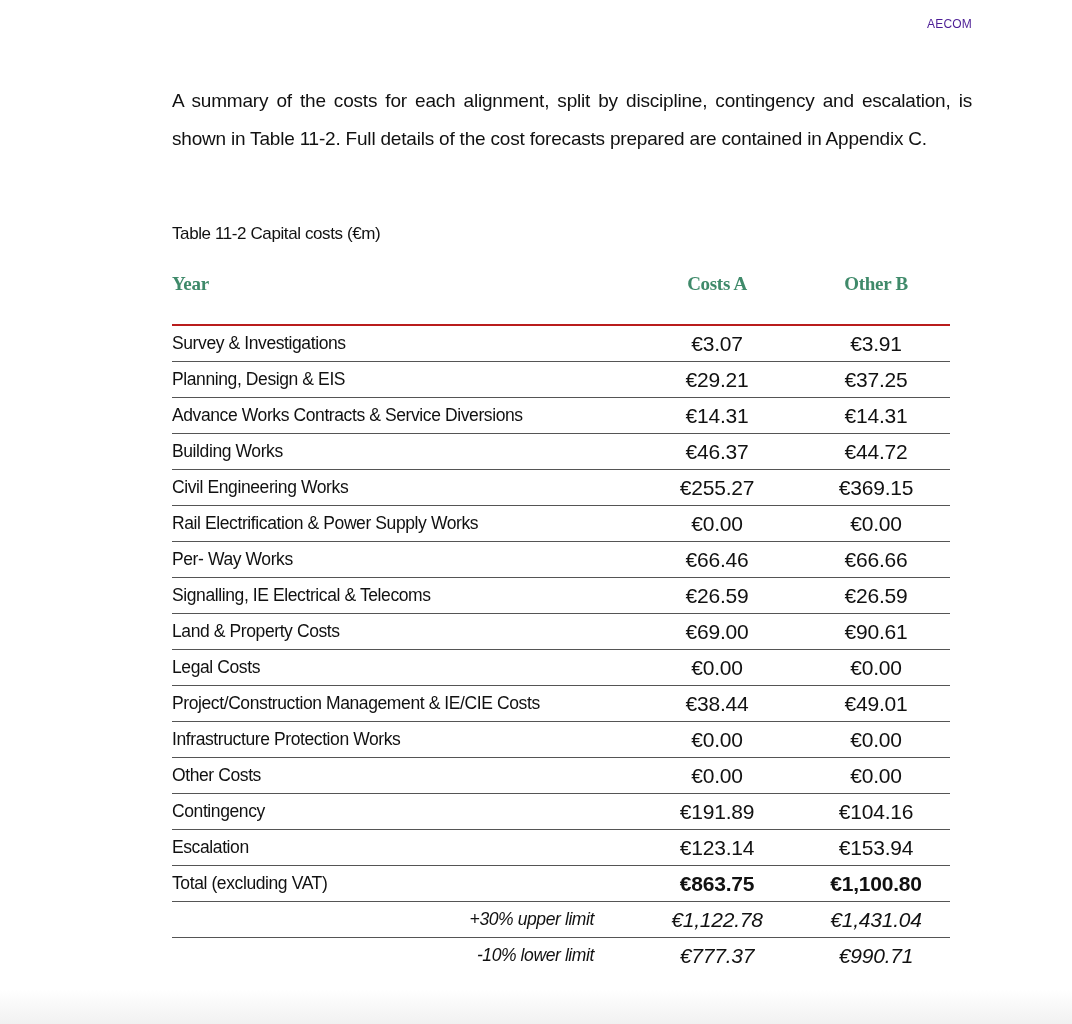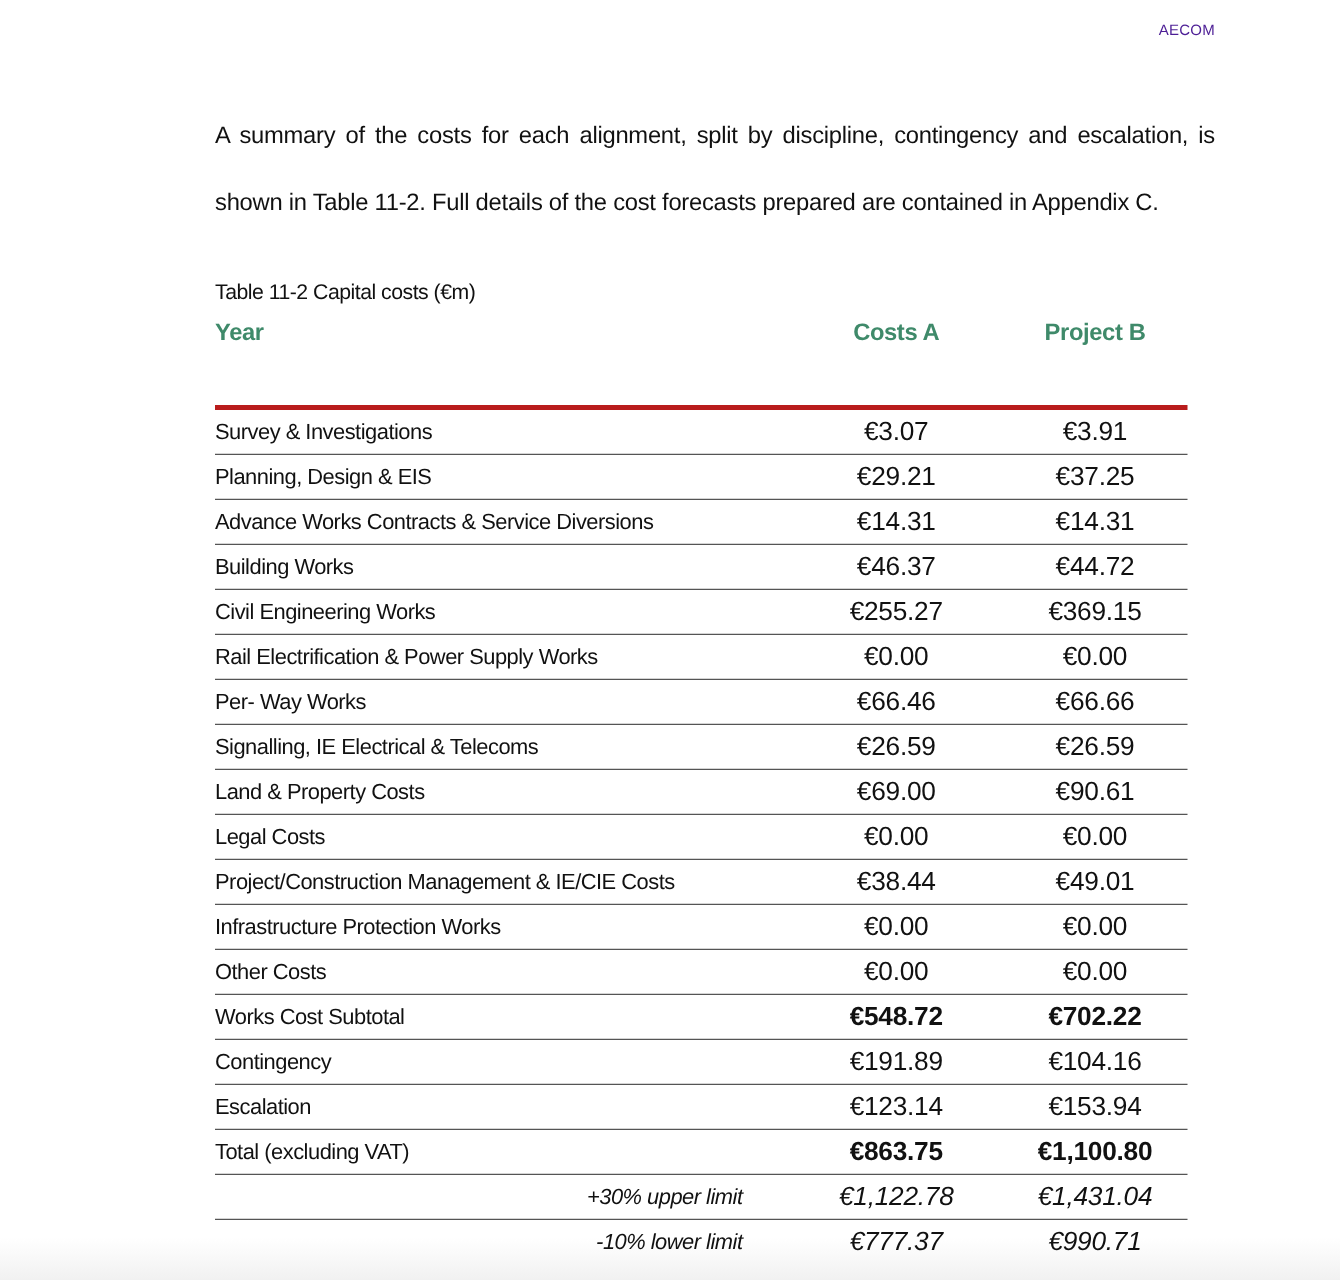--- a/index.html
+++ b/index.html
@@ -8,34 +8,35 @@
       background: linear-gradient(to bottom, #ffffff 0px, #ffffff 990px, #f1f1f1 1024px);
       font-family: "Liberation Sans", sans-serif; color: #111;
       position: relative;
     }
     .header-brand {
       position: absolute; top: 17px; left: 927px;
       font-size: 12px; color: #4c1d95; letter-spacing: 0.2px;
     }
     .intro {
       position: absolute; top: 82px; left: 172px; width: 800px;
-      font-size: 19px; line-height: 54px; text-align: justify;
+      font-size: 19px; line-height: 38px; text-align: justify;
       letter-spacing: -0.2px; color: #111;
     }
     .caption {
       position: absolute; top: 224px; left: 172px;
       font-size: 17px; letter-spacing: -0.4px; color: #111;
     }
     .table {
       position: absolute; top: 268px; left: 172px; width: 778px;
     }
     .thead {
-      display: flex; height: 56px; align-items: flex-start;
-      border-bottom: 4px solid #b91c1c;
+      display: flex; height: 56px; align-items: center;
+      border-bottom: 2px solid #b91c1c;
       padding-bottom: 0;
+      font-family: Liberation Serif, serif;
     }
     .thead .c1 { flex: 0 0 460px; }
     .th {
       color: #3f8a6a; font-weight: bold; font-size: 19px; letter-spacing: -0.3px;
       position: relative; top: -12px;
     }
     .c1 { width: 460px; flex: 0 0 460px; }
     .c2 { width: 170px; flex: 0 0 170px; text-align: center; }
     .c3 { width: 148px; flex: 0 0 148px; text-align: center; }
     .row {
@@ -55,21 +56,21 @@
 <div class="header-brand">AECOM</div>
 
 <p class="intro" style="margin:0;">A summary of the costs for each alignment, split by discipline, contingency and escalation, is shown in Table 11-2. Full details of the cost forecasts prepared are contained in Appendix C.</p>
 
 <div class="caption">Table 11-2 Capital costs (€m)</div>
 
 <div class="table">
   <div class="thead">
     <div class="c1 th">Year</div>
     <div class="c2 th">Costs A</div>
-    <div class="c3 th">Project B</div>
+    <div class="c3 th">Other B</div>
   </div>
 
   <div class="row">
     <div class="c1">Survey &amp; Investigations</div>
     <div class="c2 val">€3.07</div>
     <div class="c3 val">€3.91</div>
   </div>
   <div class="row">
     <div class="c1">Planning, Design &amp; EIS</div>
     <div class="c2 val">€29.21</div>
@@ -123,25 +124,20 @@
   <div class="row">
     <div class="c1">Infrastructure Protection Works</div>
     <div class="c2 val">€0.00</div>
     <div class="c3 val">€0.00</div>
   </div>
   <div class="row">
     <div class="c1">Other Costs</div>
     <div class="c2 val">€0.00</div>
     <div class="c3 val">€0.00</div>
   </div>
-  <div class="row bold">
-    <div class="c1">Works Cost Subtotal</div>
-    <div class="c2 val">€548.72</div>
-    <div class="c3 val">€702.22</div>
-  </div>
   <div class="row">
     <div class="c1">Contingency</div>
     <div class="c2 val">€191.89</div>
     <div class="c3 val">€104.16</div>
   </div>
   <div class="row">
     <div class="c1">Escalation</div>
     <div class="c2 val">€123.14</div>
     <div class="c3 val">€153.94</div>
   </div>

